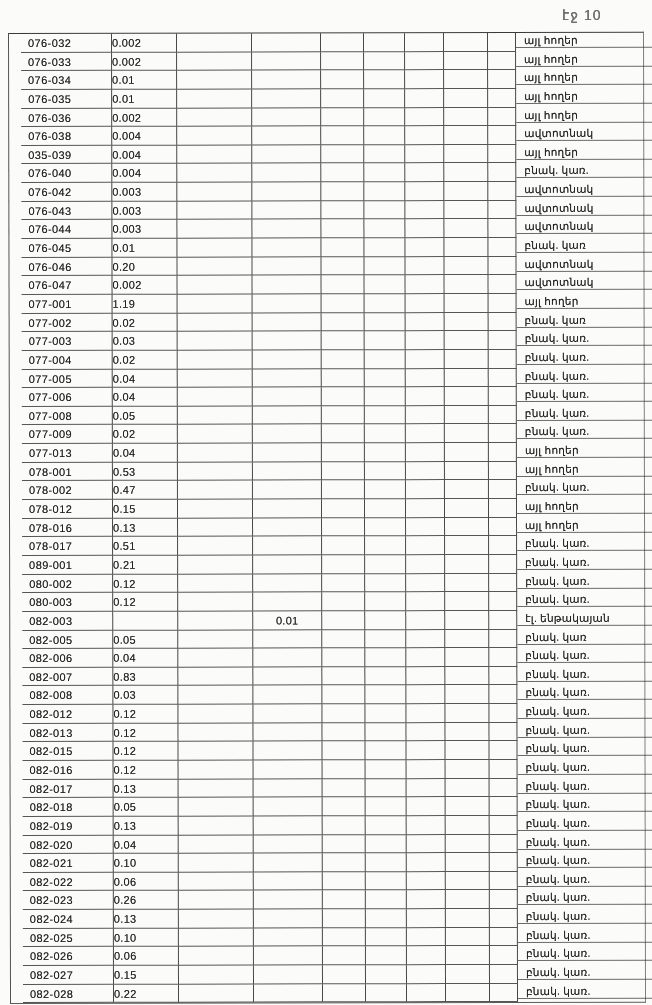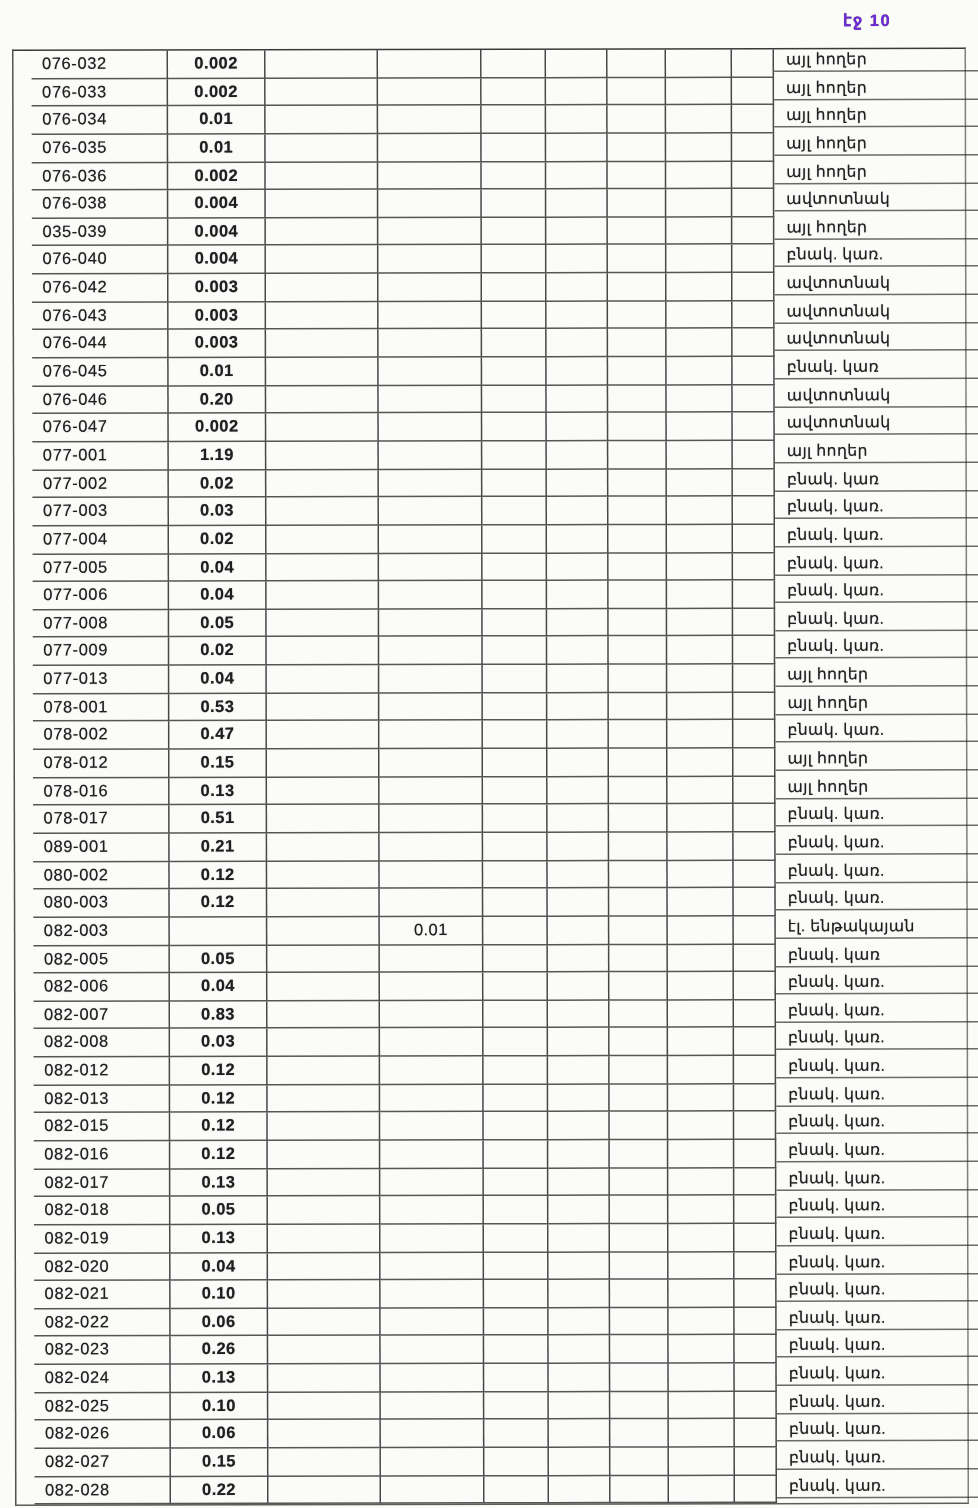--- a/index.html
+++ b/index.html
@@ -10,24 +10,24 @@
     font-family: "Liberation Sans", sans-serif;
     color: #1f1f1f;
   }
   .page {
     position: relative;
     width: 652px; height: 1005px;
   }
   .page-header {
     position: absolute;
     top: 7px; left: 562px;
-    font-size: 11px;
-    font-weight: bold;
+    font-size: 14px;
+    font-weight: normal;
     letter-spacing: 1px;
-    color: #6d28d9;
+    color: #737373;
     text-shadow: 0 0 0.5px rgba(30,30,30,0.8);
   }
   .table {
     position: absolute;
     left: 8px; top: 33px;
     width: 634px;
     border-top: 1px solid rgba(25,25,25,0.85);
     border-left: 1px solid rgba(25,25,25,0.75);
     border-right: 1px solid rgba(25,25,25,0.55);
     border-bottom: 1px solid rgba(25,25,25,0.7);
@@ -43,21 +43,21 @@
   .td {
     border-right: 1px solid rgba(28,28,28,0.8);
     border-bottom: 1px solid rgba(40,40,40,0.78);
     overflow: hidden;
     white-space: nowrap;
     font-size: 11px;
     line-height: 18px;
     text-shadow: 0 0 0.6px rgba(45,45,45,0.65);
   }
   .c-id { padding-left: 7px; letter-spacing: 0.4px; }
-  .c-val { text-align: center; letter-spacing: 0.3px; font-weight: bold; }
+  .c-val { letter-spacing: 0.3px; }
   .c-mid { text-align: center; letter-spacing: 0.3px; }
   .c-label {
     position: relative;
     border-right: none;
     border-bottom: none;
     font-size: 10.5px;
     text-decoration: underline;
   }
   
   .c-label::after {

